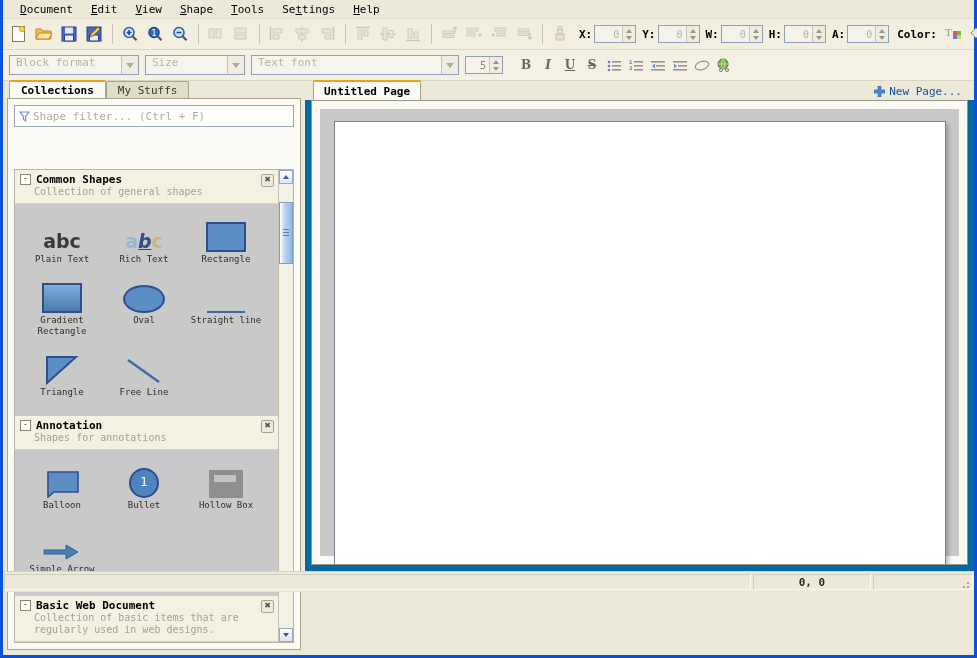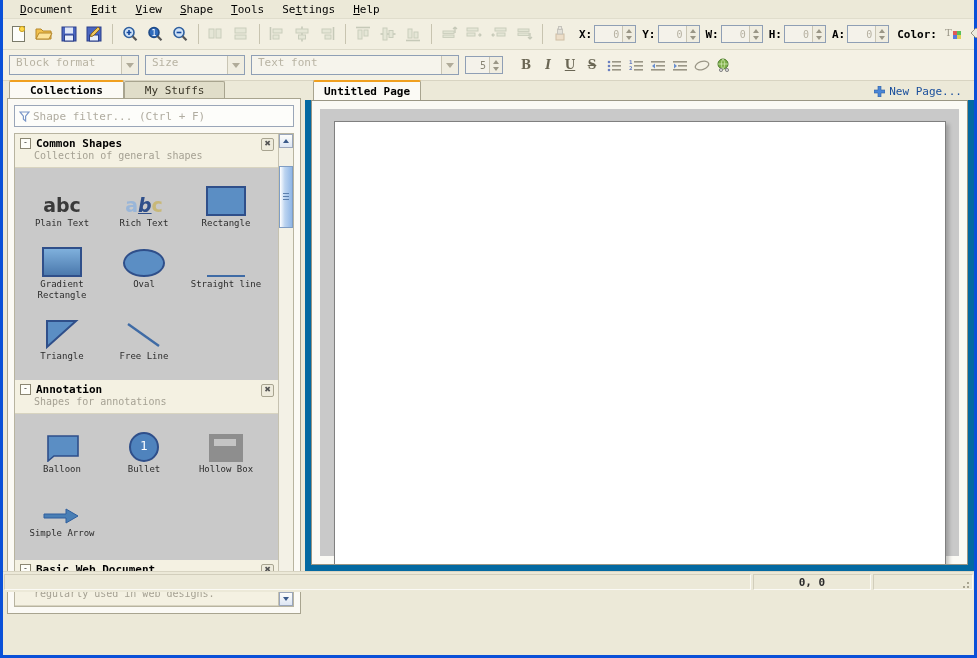--- a/index.html
+++ b/index.html
@@ -115,28 +115,28 @@
     width:20px;height:20px;display:flex;align-items:center;justify-content:center;
     font-size:12px;font-weight:bold;color:#6a6654;flex:none;margin:0 1px;
     font-family:"DejaVu Serif","Liberation Serif",serif;
   }
   
   .body{display:flex;height:490px;background:#ece9d8;}
   
   .left{width:302px;flex:none;display:flex;flex-direction:column;background:#ece9d8;}
   .tabstrip{height:17px;display:flex;align-items:flex-end;padding-left:6px;background:#ece9d8;}
   .tab{
-    height:16px;padding:0 20px;font-size:11px;display:flex;align-items:center;
+    height:16px;padding:0 11px;font-size:11px;display:flex;align-items:center;
     border:1px solid #a8a48f;border-bottom:none;background:#e0ddc9;
     border-radius:2px 2px 0 0;color:#3a3628;text-align:right;
   }
   .tab.active{background:#fbfaf5;color:#000;border-top:2px solid #f0a020;padding-top:0;font-weight:bold;}
   .panel-outer{
     flex:1;margin:0 4px 4px 4px;border:1px solid #a8a48f;background:#fbfaf5;
-    display:flex;flex-direction:column;padding:6px;box-sizing:border-box;
+    display:flex;flex-direction:column;padding:6px;box-sizing:border-box;gap:36px;
   }
   .filter-box{
     height:22px;border:1px solid #9aa6b8;background:#fdfdfa;display:flex;align-items:center;
     box-sizing:border-box;flex:none;margin-bottom:6px;
   }
   .filter-ico{width:18px;display:flex;align-items:center;justify-content:center;}
   .filter-txt{font-size:11px;color:#b0aca0;font-family:"DejaVu Sans Mono","Liberation Mono",monospace;}
   .coll-area{flex:1;display:flex;overflow:hidden;border:1px solid #b8b4a0;background:#fbfaf5;}
   .coll-scroll{flex:1;overflow:hidden;position:relative;}
   .section-head{

